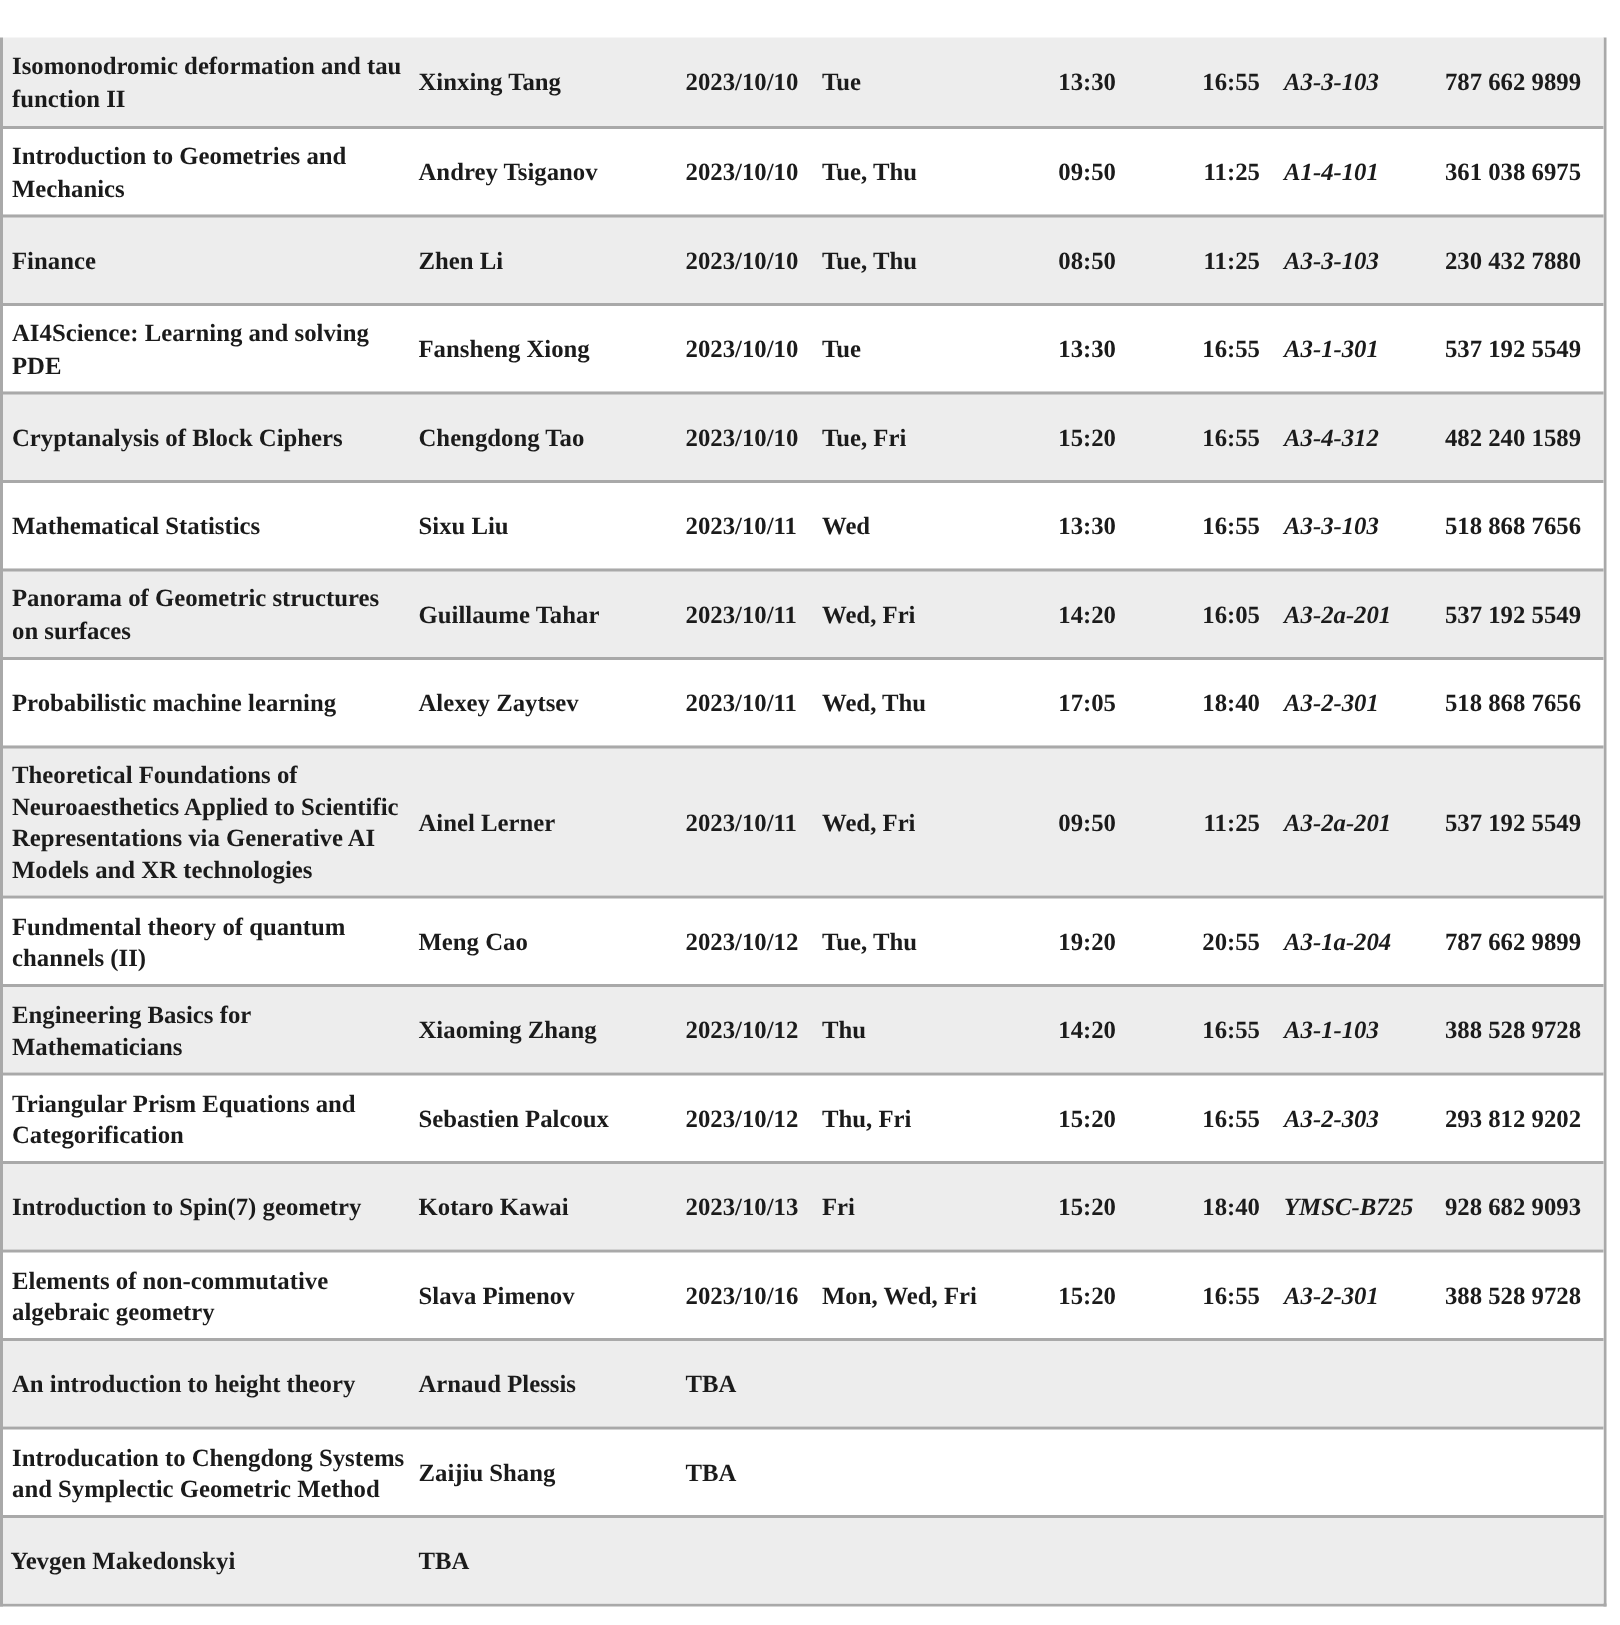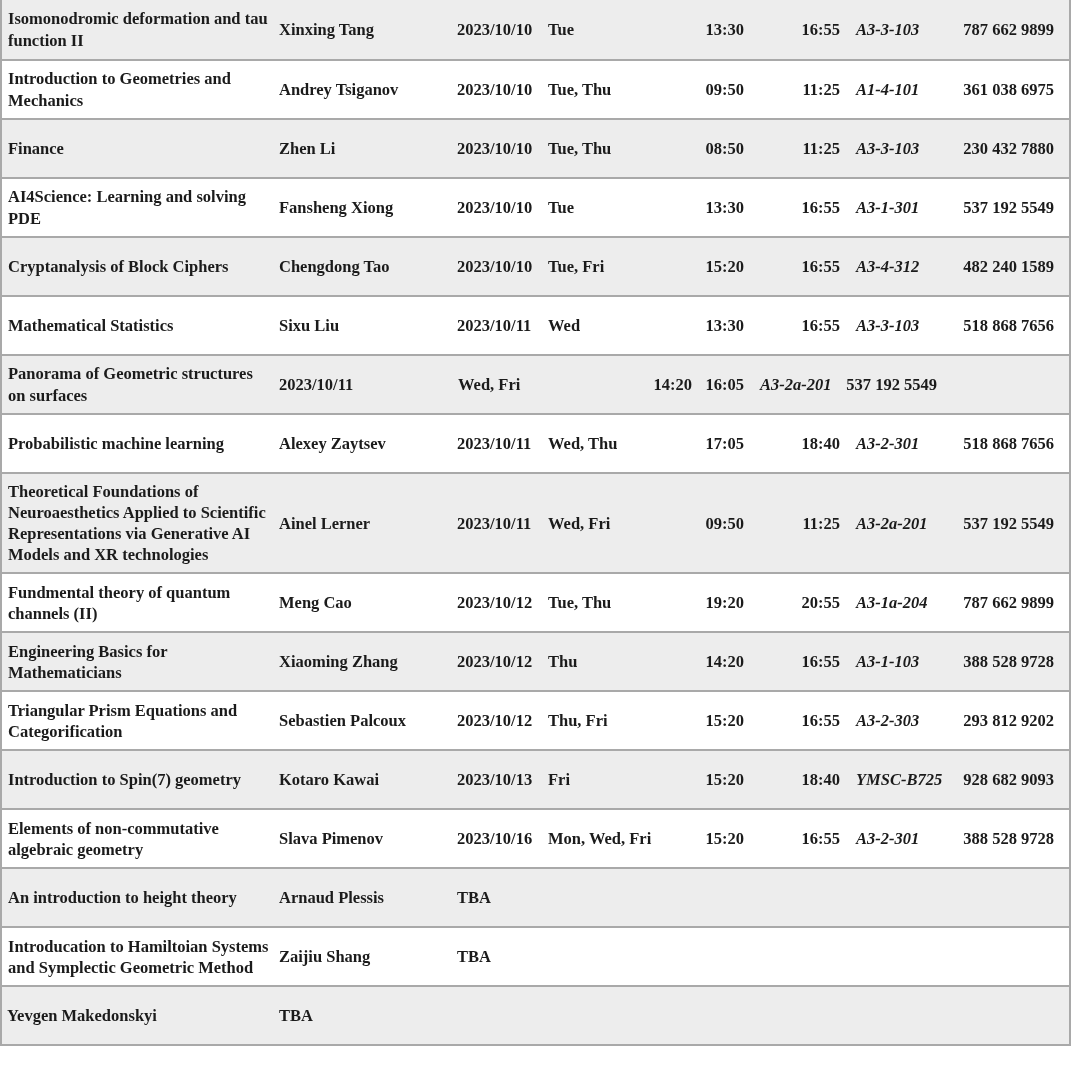--- a/index.html
+++ b/index.html
@@ -16,20 +16,21 @@
     font-family:"Liberation Serif","DejaVu Serif",serif;
     font-weight:bold;
     color:var(--text);
     overflow:hidden;
   }
   .table{
     width:1071px;
     border-left:2px solid var(--border);
     border-right:2px solid var(--border);
     border-bottom:2px solid var(--border);
+    margin-top:25px;
   }
   .row{
     display:grid;
     grid-template-columns:272px 178px 90px 150px 52px 96px 112px 1fr;
     align-items:center;
     min-height:59px;
     border-top:0;
   }
   .row + .row{border-top:2px solid var(--border);}
   .row:nth-child(odd){background:var(--stripe);}
@@ -114,20 +115,21 @@
     <div class="cell c-date">2023/10/11</div>
     <div class="cell c-days">Wed</div>
     <div class="cell c-start">13:30</div>
     <div class="cell c-end">16:55</div>
     <div class="cell c-room">A3-3-103</div>
     <div class="cell c-id">518 868 7656</div>
   </div>
 
   <div class="row">
     <div class="cell c-course">Panorama of Geometric structures on surfaces</div>
+    <div class="cell c-instructor">Guillaume Tahar</div>
     <div class="cell c-date">2023/10/11</div>
     <div class="cell c-days">Wed, Fri</div>
     <div class="cell c-start">14:20</div>
     <div class="cell c-end">16:05</div>
     <div class="cell c-room">A3-2a-201</div>
     <div class="cell c-id">537 192 5549</div>
   </div>
 
   <div class="row">
     <div class="cell c-course">Probabilistic machine learning</div>
@@ -211,21 +213,21 @@
     <div class="cell c-instructor">Arnaud Plessis</div>
     <div class="cell c-date">TBA</div>
     <div class="cell c-days"></div>
     <div class="cell c-start"></div>
     <div class="cell c-end"></div>
     <div class="cell c-room"></div>
     <div class="cell c-id"></div>
   </div>
 
   <div class="row">
-    <div class="cell c-course">Introducation to Hamiltoian Systems and Symplectic Geometric Method</div>
+    <div class="cell c-course">Introducation to Chengdong Systems and Symplectic Geometric Method</div>
     <div class="cell c-instructor">Zaijiu Shang</div>
     <div class="cell c-date">TBA</div>
     <div class="cell c-days"></div>
     <div class="cell c-start"></div>
     <div class="cell c-end"></div>
     <div class="cell c-room"></div>
     <div class="cell c-id"></div>
   </div>
 
   <div class="row">

